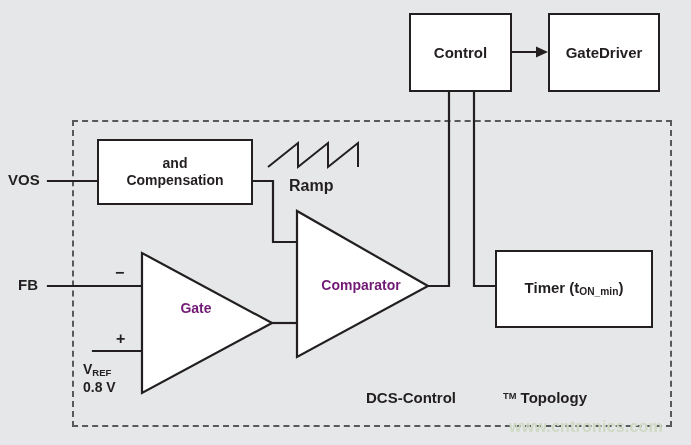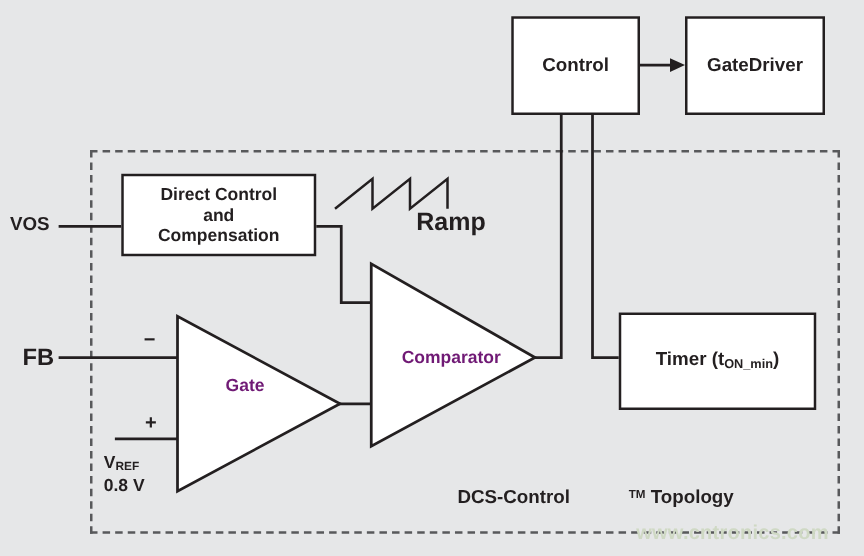--- a/index.html
+++ b/index.html
@@ -105,49 +105,48 @@
   <div class="block" style="left:409px;top:13px;width:103px;height:79px;font-size:15px;">
     <span>Control</span>
   </div>
 
   <div class="block" style="left:548px;top:13px;width:112px;height:79px;font-size:15px;">
     <span>Gate</span>
     <span>Driver</span>
   </div>
 
   <div class="block" style="left:97px;top:139px;width:156px;height:66px;font-size:14px;flex-direction:column;">
-    <span>Direct Control</span>
     <span>and</span>
     <span>Compensation</span>
   </div>
 
   <div class="block" style="left:495px;top:250px;width:158px;height:78px;font-size:15px;">
     <span><span>Timer (t</span><sub>ON_min</sub><span>)</span></span>
   </div>
 
   <div class="tri-label" style="left:146px;top:300px;width:100px;font-size:14px;">
     <div>Gate</div>
   </div>
 
   <div class="tri-label" style="left:301px;top:277px;width:120px;font-size:14px;">Comparator</div>
 
   <div class="label" style="left:8px;top:171px;font-size:15px;text-align:center;">VOS</div>
 
-  <div class="label" style="left:18px;top:276px;font-size:19px;">FB</div>
+  <div class="label" style="left:18px;top:276px;font-size:15px;">FB</div>
 
   <div class="label" style="left:115px;top:264px;font-size:16px;">−</div>
 
   <div class="label" style="left:116px;top:330px;font-size:16px;">+</div>
 
   <div class="label" style="left:83px;top:361px;font-size:14px;line-height:1.25;text-align:left;">
     <div><span>V</span><sub>REF</sub></div>
     <div>0.8 V</div>
   </div>
 
-  <div class="label" style="left:289px;top:167px;font-size:20px;margin-left:44px;">Ramp</div>
+  <div class="label" style="left:289px;top:177px;font-size:16px;">Ramp</div>
 
   <div class="label" style="left:366px;top:389px;font-size:15px;">
     <span>DCS-Control</span><sup>TM</sup><span> Topology</span>
   </div>
 
   <div class="watermark" style="left:509px;top:418px;font-size:16px;">www.cntronics.com</div>
 
 </div>
 
 </body></html>

